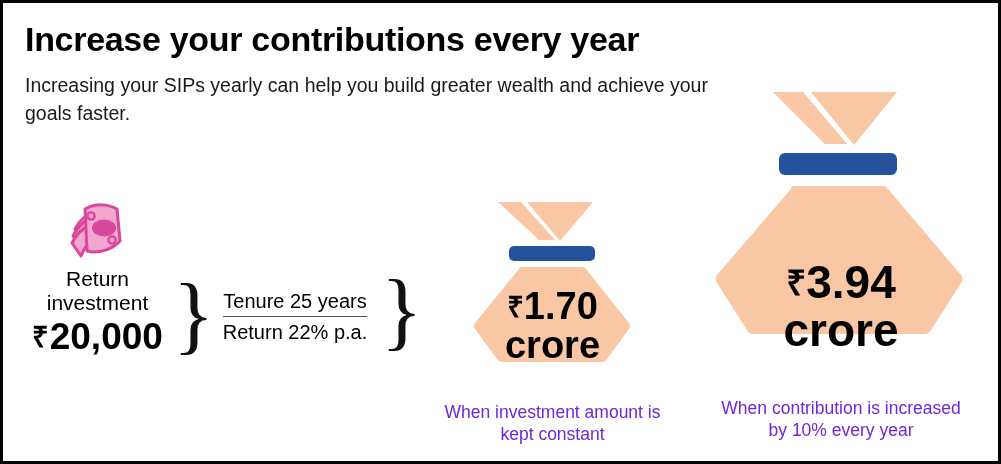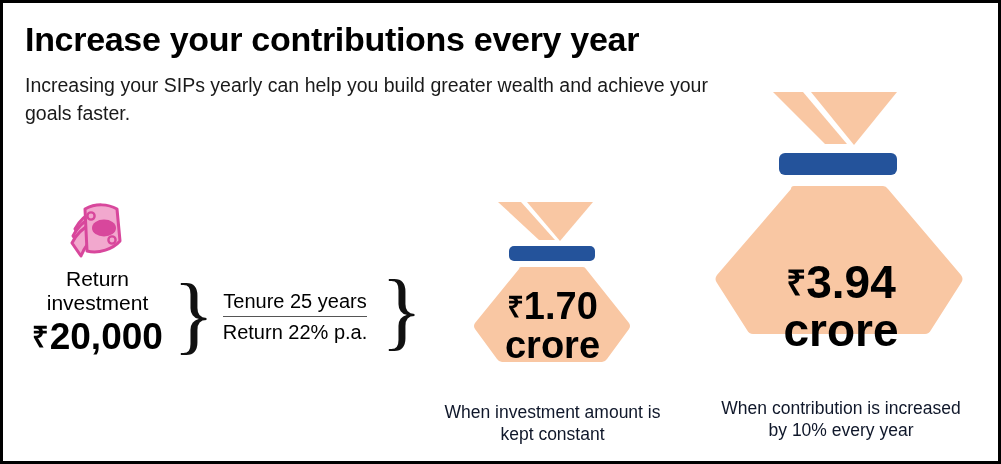--- a/index.html
+++ b/index.html
@@ -141,21 +141,21 @@
   .mid .bag-value { top: 88px; font-size: 38px; }
   .mid .bag-value .rupee { font-size: 29px; top: -2px; }
   .mid .bag-value .crore-word { margin-top: 1px; font-size: 38px; }
 
   .right .bag-value { top: 172px; font-size: 46px; }
   .right .bag-value .rupee { font-size: 35px; top: -3px; }
   .right .bag-value .crore-word { margin-top: 2px; font-size: 46px; }
 
   .bag-caption {
     font-size: 17.5px;
-    color: #0f172a;
+    color: #6d28d9;
     line-height: 1.26;
     margin-top: 8px;
   }
   .right .bag-caption { margin-top: 10px; }
 </style>
 </head>
 <body>
 
 <div id="infographic">
 

